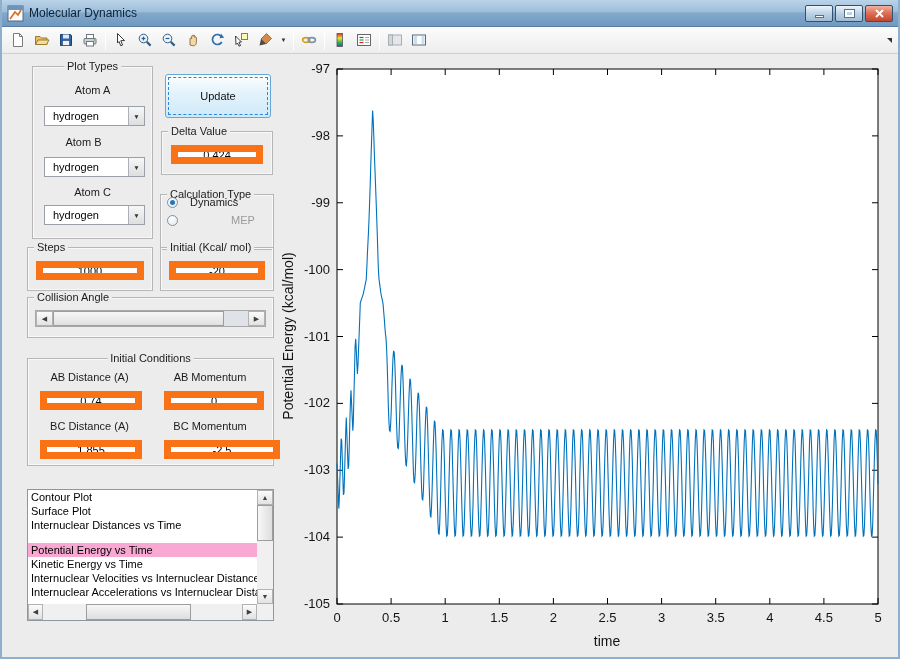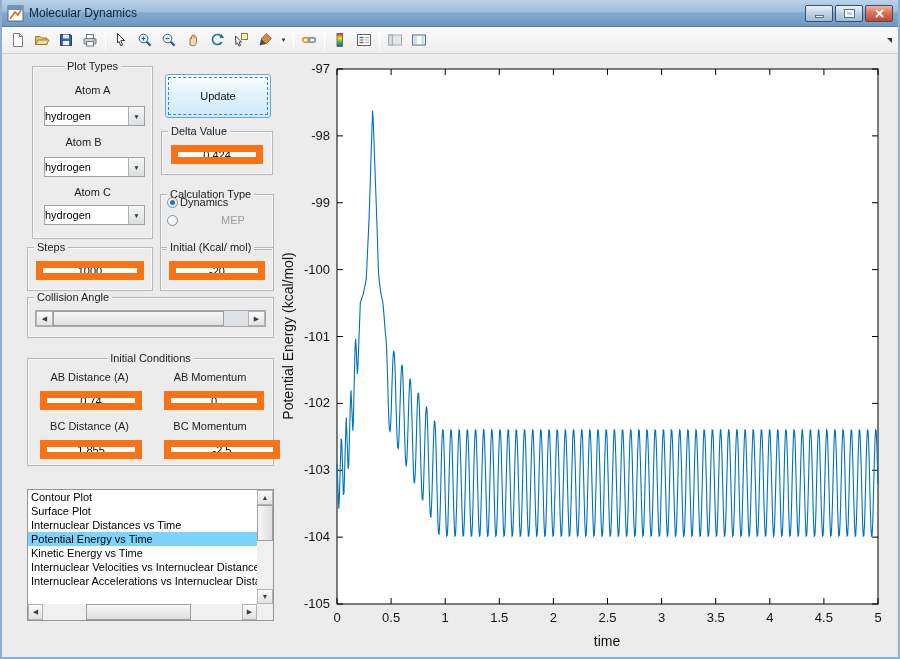--- a/index.html
+++ b/index.html
@@ -55,34 +55,34 @@
   .plabel{position:absolute;font-size:11px;color:#1c1c1c;text-align:center;}
   .edit{
     position:absolute;background:#fff;border:7px solid #f97316;
     font-family:"Liberation Sans","DejaVu Sans",sans-serif;font-size:11px;color:#000;
     text-align:center;padding:0;height:19px;
   }
   .combo{
     position:absolute;height:20px;background:#fff;border:1px solid #9aa0a6;
     display:flex;align-items:center;
   }
-  .combo-text{flex:1;font-size:11px;padding-left:0;color:#000;white-space:nowrap;overflow:hidden;}
+  .combo-text{flex:1;font-size:11px;padding-left:8px;color:#000;white-space:nowrap;overflow:hidden;}
   .combo-btn{
     width:16px;align-self:stretch;display:flex;align-items:center;justify-content:center;
     background:linear-gradient(#f7f7f7,#dcdee0);border-left:1px solid #aab0b6;
     font-size:6.5px;color:#333;
   }
   .update-btn{
     position:absolute;left:163px;top:74px;width:106px;height:44px;
     background:linear-gradient(#fdfefe,#e2f2fb 45%,#cfeafa);
     border:1px solid #66a7d8;border-radius:3px;
     outline:1px dashed #2c88d8;outline-offset:-4px;
     font-family:"Liberation Sans","DejaVu Sans",sans-serif;font-size:11px;color:#111;
   }
-  .radio-row{position:absolute;left:165px;display:flex;align-items:center;gap:2px;height:14px;}
+  .radio-row{position:absolute;left:165px;display:flex;align-items:center;gap:12px;height:14px;}
   .radio{
     width:11px;height:11px;border-radius:50%;border:1px solid #7b93a8;
     background:radial-gradient(circle at 35% 30%,#ffffff,#dfe6ec);
     display:inline-flex;align-items:center;justify-content:center;
   }
   .radio.sel::after{content:'';width:5px;height:5px;border-radius:50%;background:#2178be;}
   .radio-label{font-size:11px;color:#1c1c1c;}
   .radio-label.dim{color:#9a9a9a;margin-left:41px;}
   
   .slider{position:absolute;left:33px;top:310px;width:231px;height:17px;border:1px solid #a8a8a8;display:flex;background:#dfe2e6;}
@@ -90,21 +90,21 @@
     display:flex;align-items:center;justify-content:center;
     background:linear-gradient(#fbfbfb,#e2e2e2);border:1px solid #b2b2b2;
     font-size:7px;color:#404040;
   }
   .sl-btn{width:17px;height:100%;}
   .sl-thumb{flex:1;background:linear-gradient(#f7f7f7,#e0e0e0);border:1px solid #9d9d9d;}
   .sl-gap{width:24px;}
   .listbox{position:absolute;left:25px;top:489px;width:247px;height:132px;background:#fff;border:1px solid #8f969c;}
   .lb-items{position:absolute;left:0;top:0;right:16px;bottom:16px;overflow:hidden;}
   .lb-item{height:14px;line-height:14px;font-size:11px;padding-left:3px;color:#000;white-space:nowrap;overflow:hidden;}
-  .lb-item.selected{background:#7dd3fc;}
+  .lb-item.selected{background:#f9a8d4;margin-top:11px;}
   .vscroll{position:absolute;top:0;right:0;width:16px;bottom:16px;background:#f0f0f0;}
   .vscroll .sb-btn{position:absolute;left:0;right:0;height:15px;}
   .vscroll .sb-up{top:0;}
   .vscroll .sb-down{bottom:0;}
   .vthumb{position:absolute;left:0;right:0;top:15px;height:36px;background:linear-gradient(90deg,#f7f7f7,#dedede);border:1px solid #9d9d9d;}
   .hscroll{position:absolute;left:0;bottom:0;right:16px;height:16px;background:#f0f0f0;}
   .hscroll .sb-btn{position:absolute;top:0;bottom:0;width:15px;}
   .hscroll .sb-left{left:0;}
   .hscroll .sb-right{right:0;}
   .hthumb{position:absolute;top:0;bottom:0;left:58px;width:105px;background:linear-gradient(#f7f7f7,#dedede);border:1px solid #9d9d9d;}

